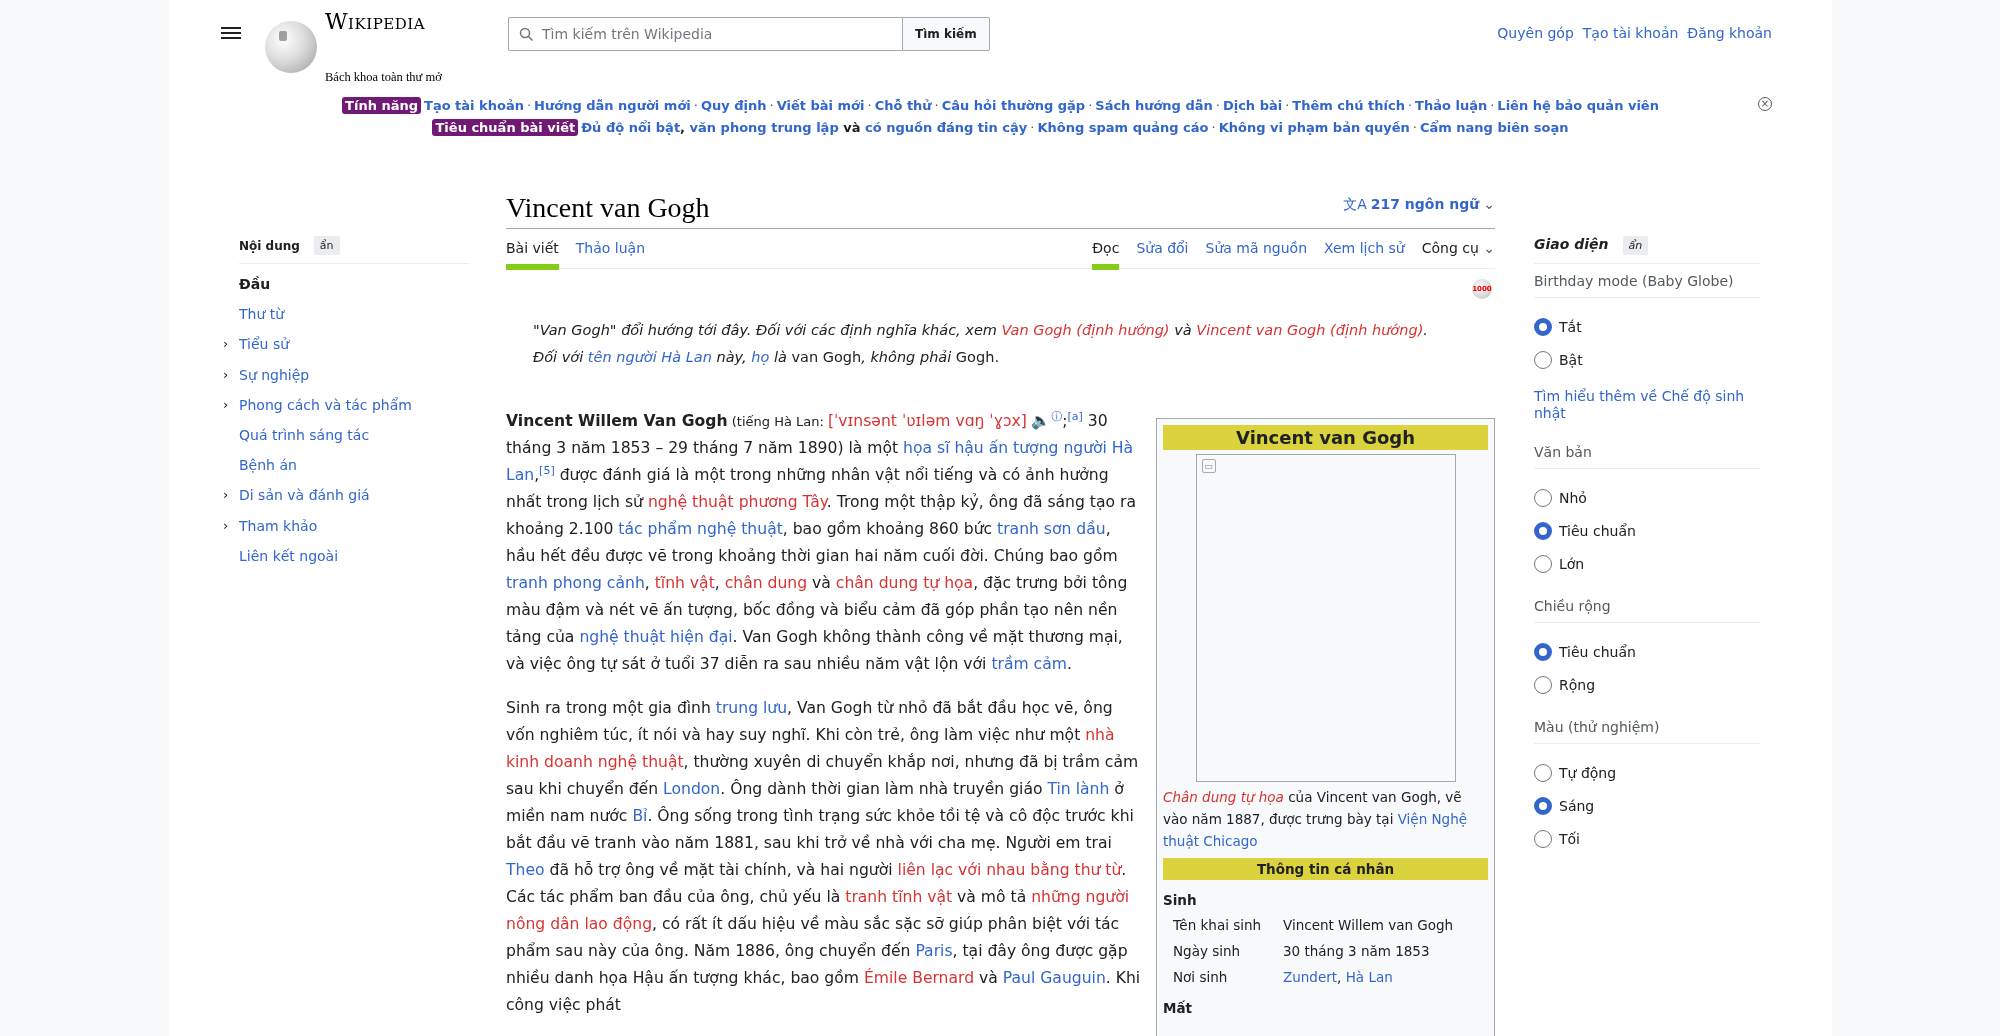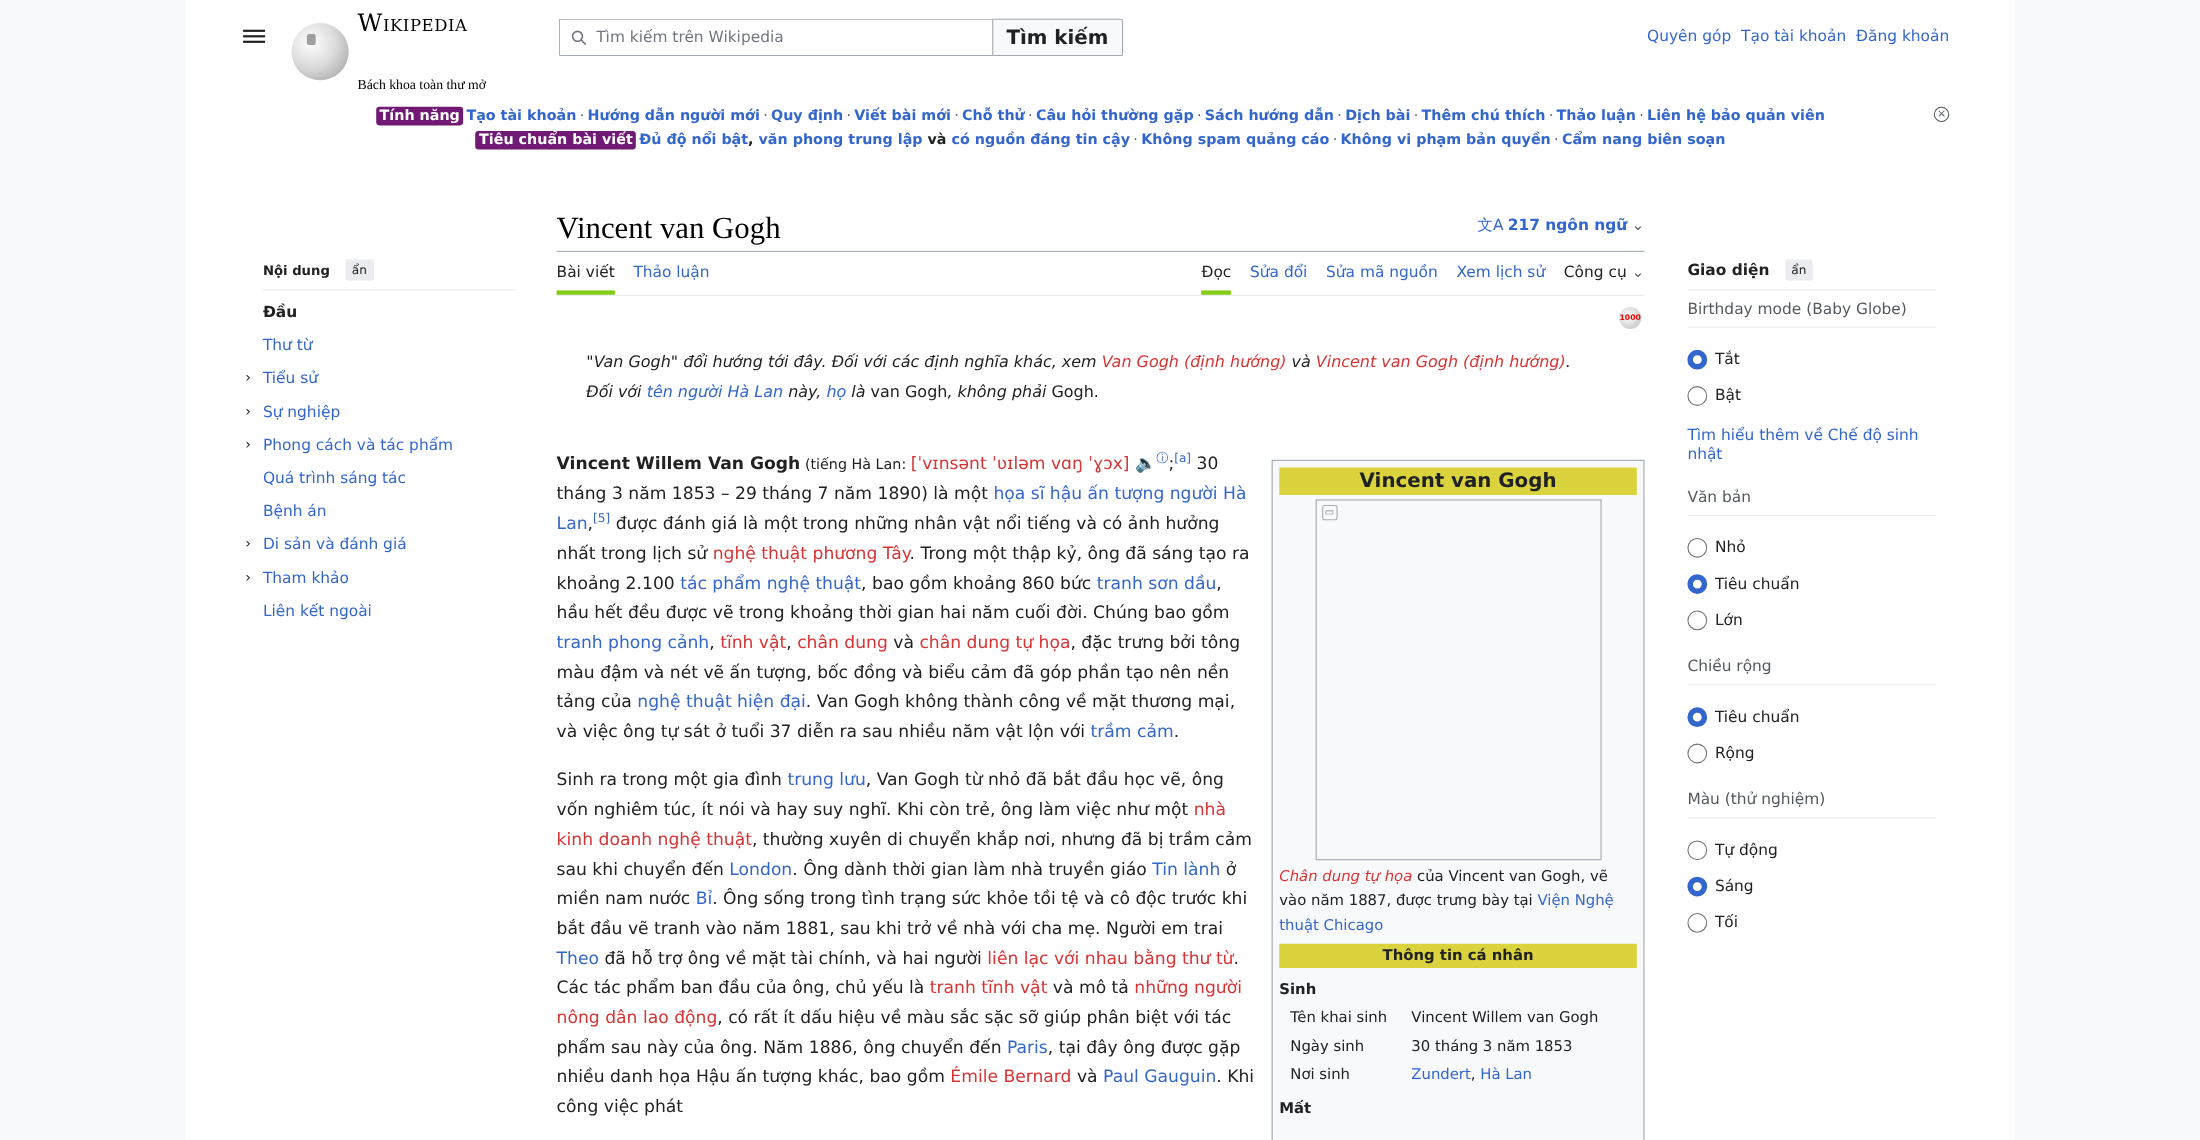--- a/index.html
+++ b/index.html
@@ -18,21 +18,21 @@
     position: relative; }
   .globe::after { content: ""; position: absolute; left: 14px; top: 10px; width: 8px; height: 10px; background: #555; border-radius: 2px; opacity: .55; }
   .wordmark { margin-left: 8px; }
   .wordmark .w1 { font-family: "DejaVu Serif", serif; font-size: 22px; letter-spacing: 0.5px; color: #000; font-variant: small-caps; line-height: 24px; }
   .wordmark .w2 { font-family: "Liberation Serif", serif; font-size: 12.5px; color: #000; line-height: 14px; margin-top: 36px; }
 
   .search { position: absolute; left: 339px; top: 17px; display: flex; height: 34px; }
   .search-box { width: 394px; height: 34px; border: 1px solid #a2a9b1; border-right: none; border-radius: 2px 0 0 2px; display: flex; align-items: center; padding-left: 10px; background: #fff; }
   .search-box input { border: none; outline: none; font-family: "DejaVu Sans", sans-serif; font-size: 14px; width: 340px; margin-left: 8px; color: #202122; }
   .search-box input::placeholder { color: #72777d; }
-  .search-btn { height: 34px; padding: 0 12px; border: 1px solid #a2a9b1; background: #f8f9fa; font-weight: bold; font-size: 18px; font-family: "DejaVu Sans", sans-serif; color: #202122; border-radius: 0 2px 2px 0; cursor: pointer; }
+  .search-btn { height: 34px; padding: 0 12px; border: 1px solid #a2a9b1; background: #f8f9fa; font-weight: bold; font-size: 12px; font-family: "DejaVu Sans", sans-serif; color: #202122; border-radius: 0 2px 2px 0; cursor: pointer; }
 
   .user-links { position: absolute; right: 60px; top: 25px; display: flex; gap: 9px; font-size: 14px; }
 
   
   .notice { position: absolute; left: 0; top: 95px; width: 1663px; text-align: center; font-size: 13px; font-weight: bold; line-height: 22px; }
   .notice a { color: #3366cc; }
   .notice .sep { color: #54595d; margin: 0 3px; font-weight: normal; }
   .notice .tag { background: #701a75; color: #fff; padding: 1px 3px; border-radius: 3px; margin-right: 3px; }
   .notice .plain { color: #202122; }
   .notice-close { position: absolute; right: 60px; top: 97px; width: 14px; height: 14px; border: 1.5px solid #54595d; border-radius: 50%; font-size: 10px; line-height: 11px; text-align: center; color: #54595d; cursor: pointer; }
@@ -50,21 +50,21 @@
   
   .title-row { position: absolute; left: 337px; top: 188px; width: 989px; height: 41px; border-bottom: 1px solid #a2a9b1; }
   .title-row h1 { font-family: "Liberation Serif", serif; font-weight: normal; font-size: 28px; color: #000; line-height: 40px; }
   .lang-btn { position: absolute; right: 0; top: 8px; font-size: 14px; font-weight: bold; color: #3366cc; cursor: pointer; }
   .lang-btn .ico { font-weight: normal; margin-right: 4px; }
 
   .tabs { position: absolute; left: 337px; top: 236px; width: 989px; height: 33px; border-bottom: 1px solid #eaecf0; font-size: 14px; }
   .tabs .left, .tabs .right { position: absolute; top: 4px; display: flex; gap: 17px; }
   .tabs .left { left: 0; } .tabs .right { right: 0; }
   .tab { padding-bottom: 8px; cursor: pointer; }
-  .tab.active { color: #202122; border-bottom: 4px solid #84cc16; }
+  .tab.active { color: #202122; border-bottom: 6px solid #84cc16; }
   .tab.plain { color: #202122; }
 
   .badge1000 { position: absolute; left: 1303px; top: 279px; width: 20px; height: 20px; border-radius: 50%; background: radial-gradient(circle at 40% 40%, #fff, #bbb); font-size: 7px; font-weight: bold; color: #e00; text-align: center; line-height: 20px; }
 
   .hatnote { position: absolute; left: 364px; top: 317px; width: 962px; font-style: italic; font-size: 14.5px; line-height: 27px; }
   .hatnote .n { font-style: normal; }
 
   .body { position: absolute; left: 337px; top: 408px; width: 635px; font-size: 15.6px; line-height: 27px; }
   .body p { margin-bottom: 17px; }
   .body sup { font-size: 11px; line-height: 0; }
@@ -77,21 +77,21 @@
   .ib-img .broken { position: absolute; left: 5px; top: 4px; width: 14px; height: 14px; border: 1px solid #aaa; border-radius: 2px; font-size: 9px; color: #888; text-align: center; line-height: 12px; }
   .ib-caption { text-align: left; line-height: 22px; margin-top: 4px; }
   .ib-head { background: #dbd33e; text-align: center; font-weight: bold; line-height: 22px; margin-top: 6px; }
   .ib-sec { font-weight: bold; margin-top: 10px; line-height: 20px; }
   .ib-row { display: flex; line-height: 22px; margin-top: 4px; gap: 20px; }
   .ib-row .k { width: 100px; padding-left: 10px; }
   .ib-row .v { flex: 1; }
 
   
   .appear { position: absolute; left: 1365px; top: 236px; width: 226px; font-size: 14px; }
-  .ap-head { display: flex; align-items: center; padding-bottom: 8px; border-bottom: 1px solid #eaecf0; }
+  .ap-head { display: flex; align-items: flex-start; padding-bottom: 8px; border-bottom: 1px solid #eaecf0; font-style: italic; }
   .ap-head .title { font-weight: bold; }
   .ap-label { color: #54595d; padding: 9px 0 8px; border-bottom: 1px solid #eaecf0; }
   .ap-group { margin-top: 12px; }
   .radio { display: flex; align-items: center; height: 33px; cursor: pointer; }
   .radio .dot { width: 18px; height: 18px; border-radius: 50%; border: 1px solid #72777d; margin-right: 7px; background: #fff; }
   .radio .dot.on { border: 5px solid #3366cc; }
   .ap-link { display: block; line-height: 17px; margin-top: 12px; }
   .ap-section { margin-top: 22px; }
 </style>
 </head>

